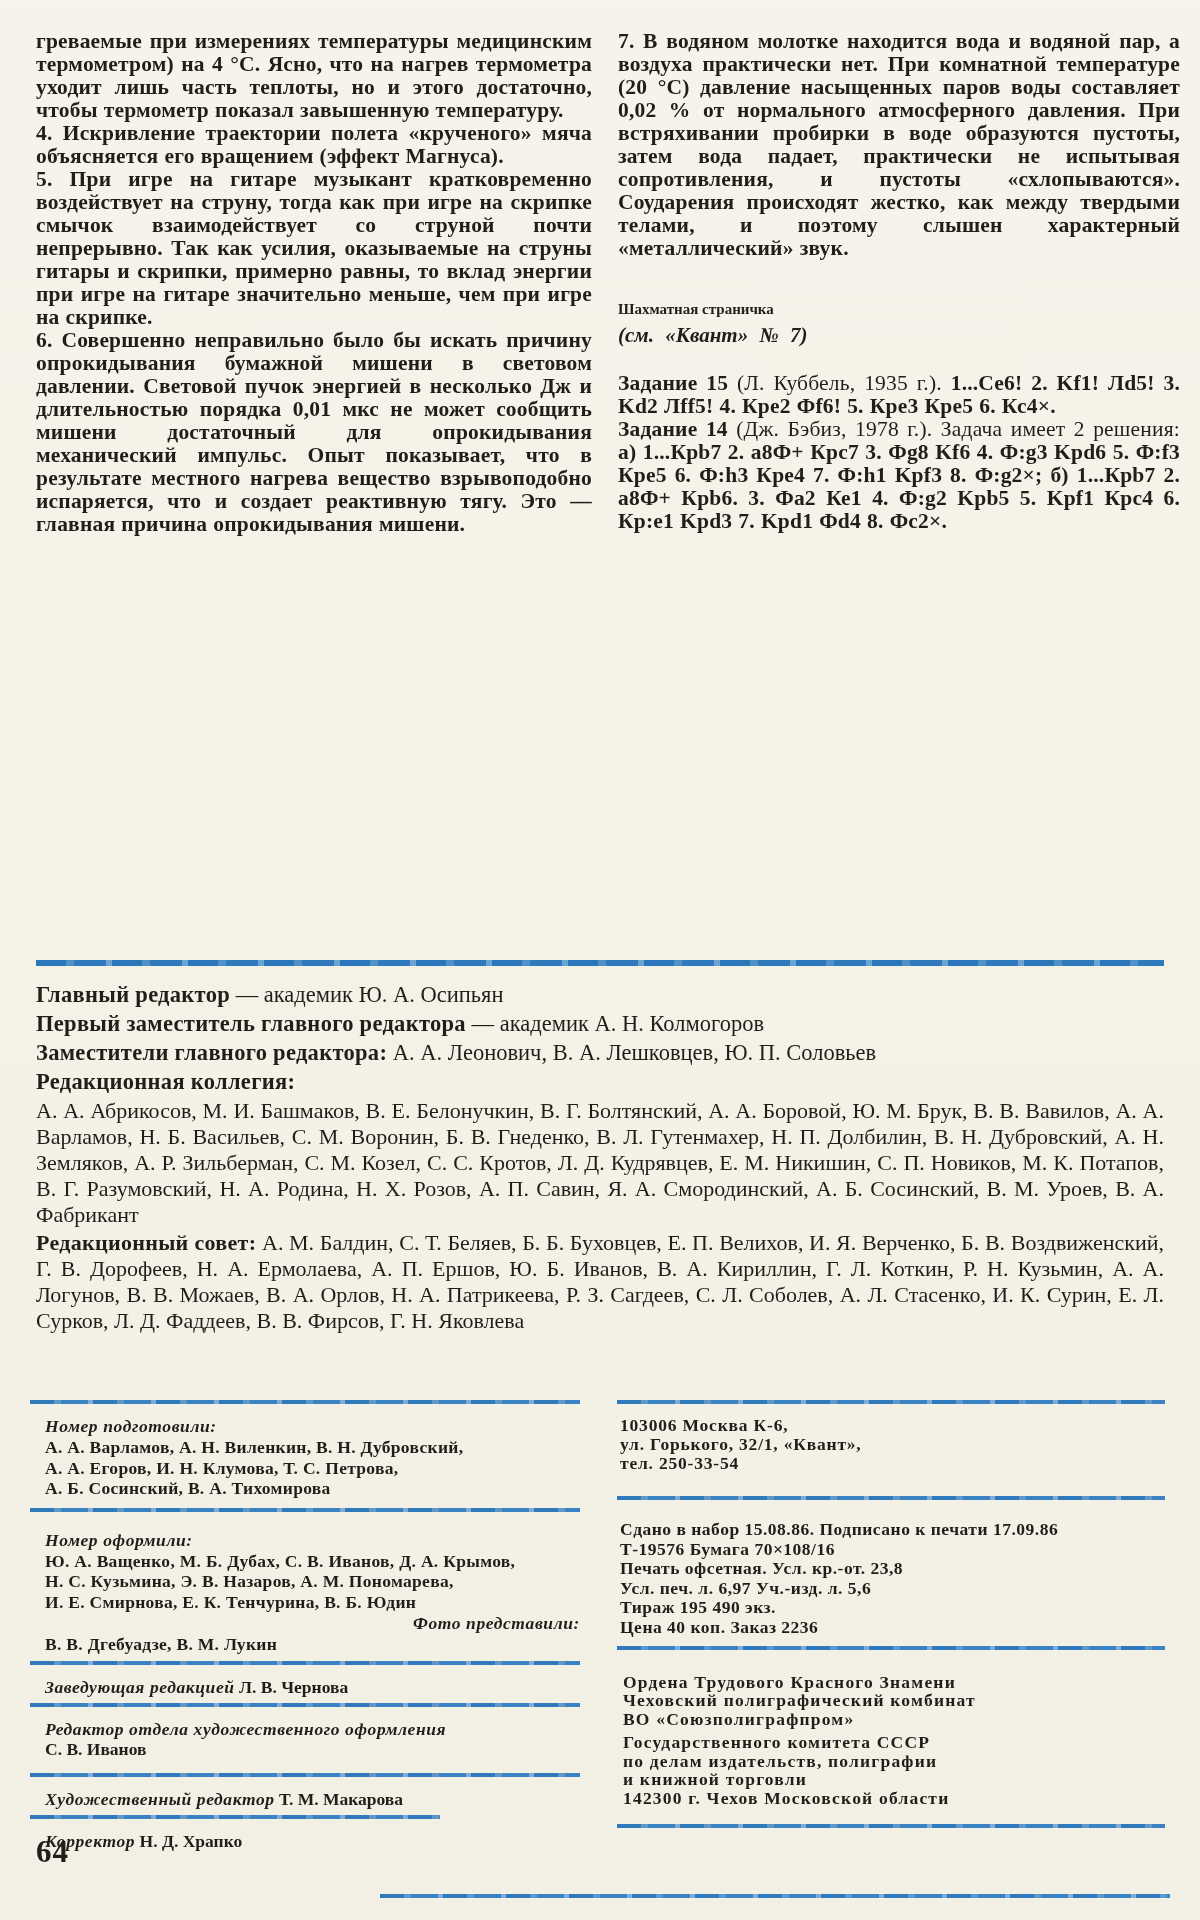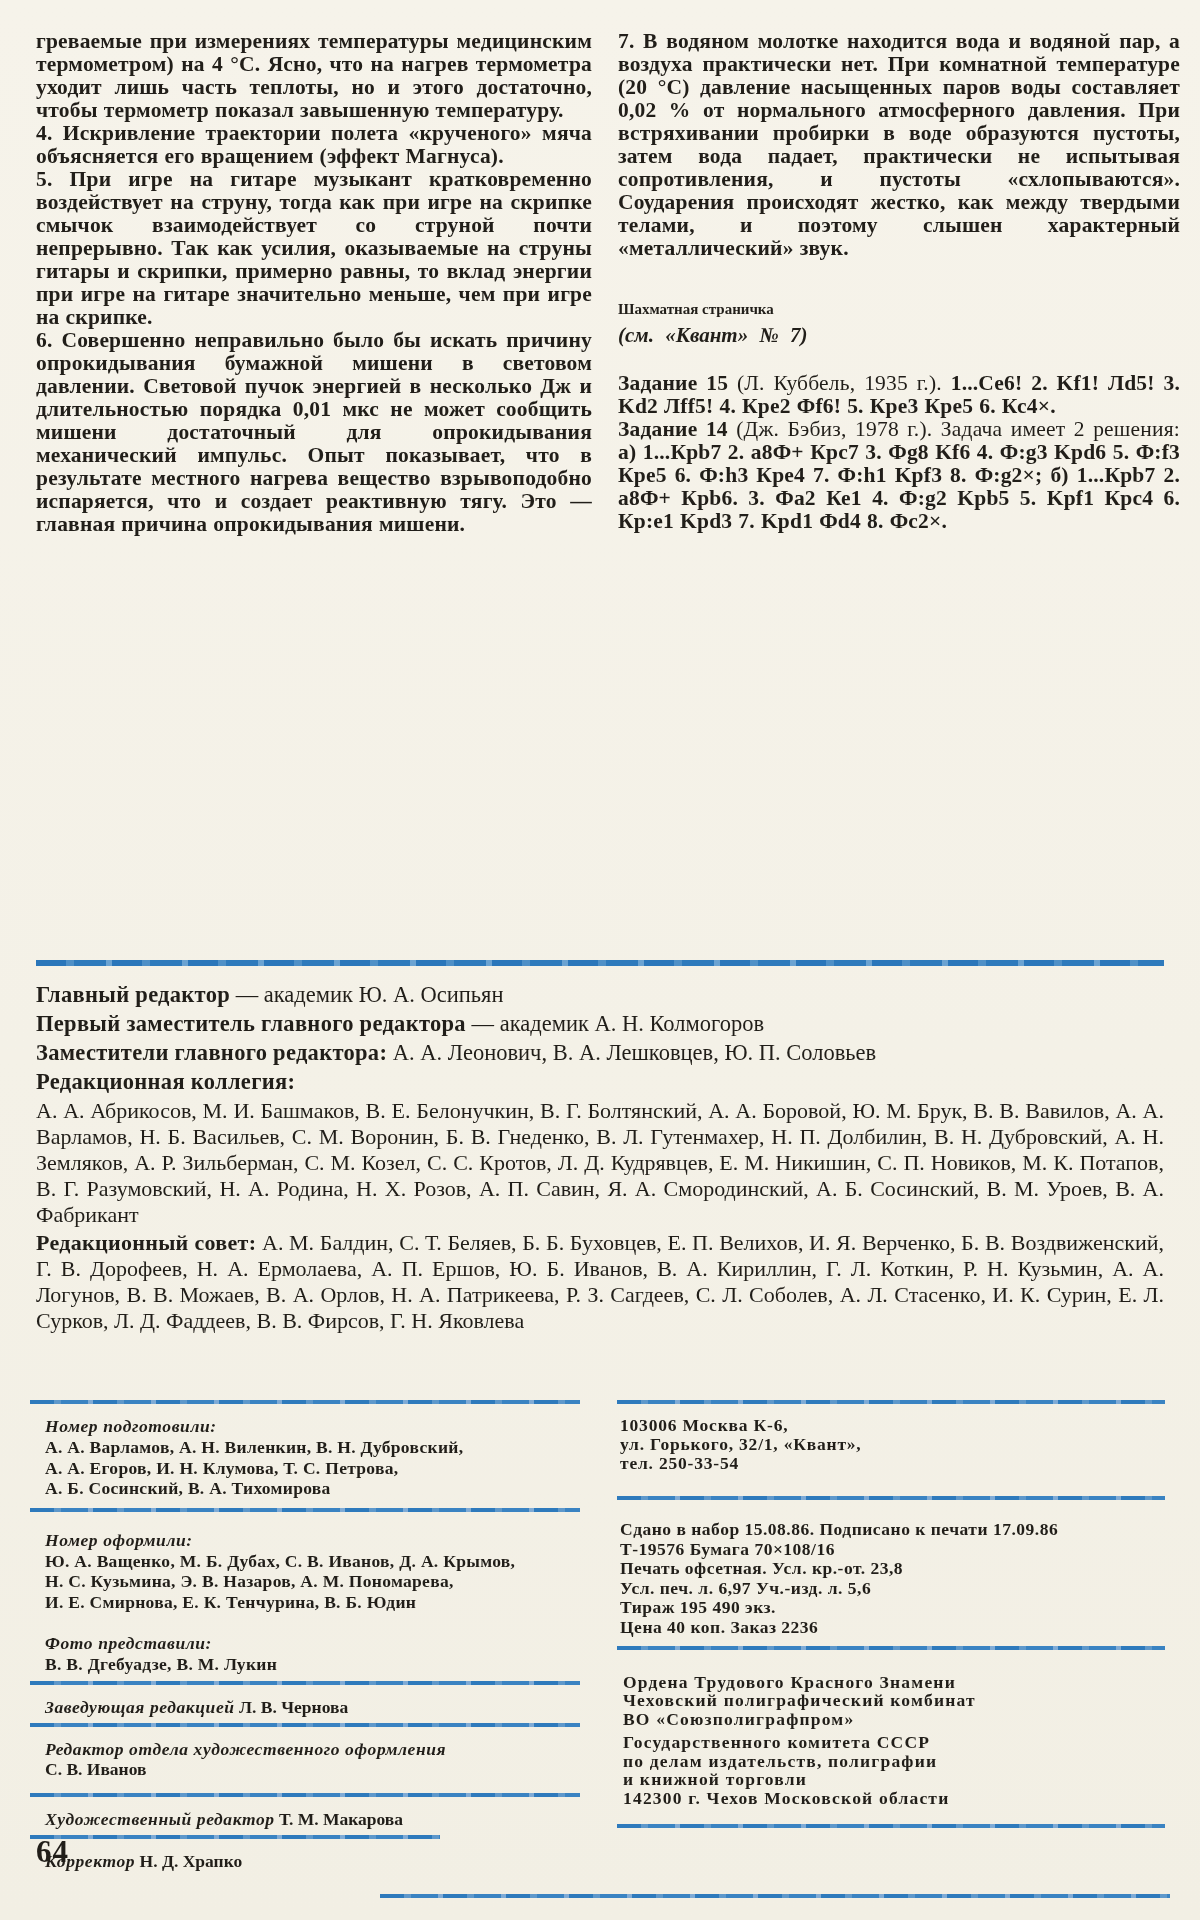--- a/index.html
+++ b/index.html
@@ -118,21 +118,21 @@
     <div class="mast-name">А. А. Егоров, И. Н. Клумова, Т. С. Петрова,</div>
     <div class="mast-name">А. Б. Сосинский, В. А. Тихомирова</div>
 
     <div class="rule mr-gap" style="margin-top:10px;"></div>
 
     <p class="mast-head" style="margin-top:18px;">Номер оформили:</p>
     <div class="mast-name">Ю. А. Ващенко, М. Б. Дубах, С. В. Иванов, Д. А. Крымов,</div>
     <div class="mast-name">Н. С. Кузьмина, Э. В. Назаров, А. М. Пономарева,</div>
     <div class="mast-name">И. Е. Смирнова, Е. К. Тенчурина, В. Б. Юдин</div>
 
-    <p class="mast-head" style="margin-top:21px;">Фото представили:</p>
+    <p class="mast-head" style="margin-top:1px;text-align:right;">Фото представили:</p>
     <div class="mast-name">В. В. Дгебуадзе, В. М. Лукин</div>
 
     <div class="rule" style="margin-top:8px;"></div>
 
     <p class="mast-role"><i>Заведующая редакцией</i> <span>Л. В. Чернова</span></p>
 
     <div class="rule"></div>
 
     <p class="mast-role"><i>Редактор отдела художественного оформления</i><br><span>С. В. Иванов</span></p>
 

